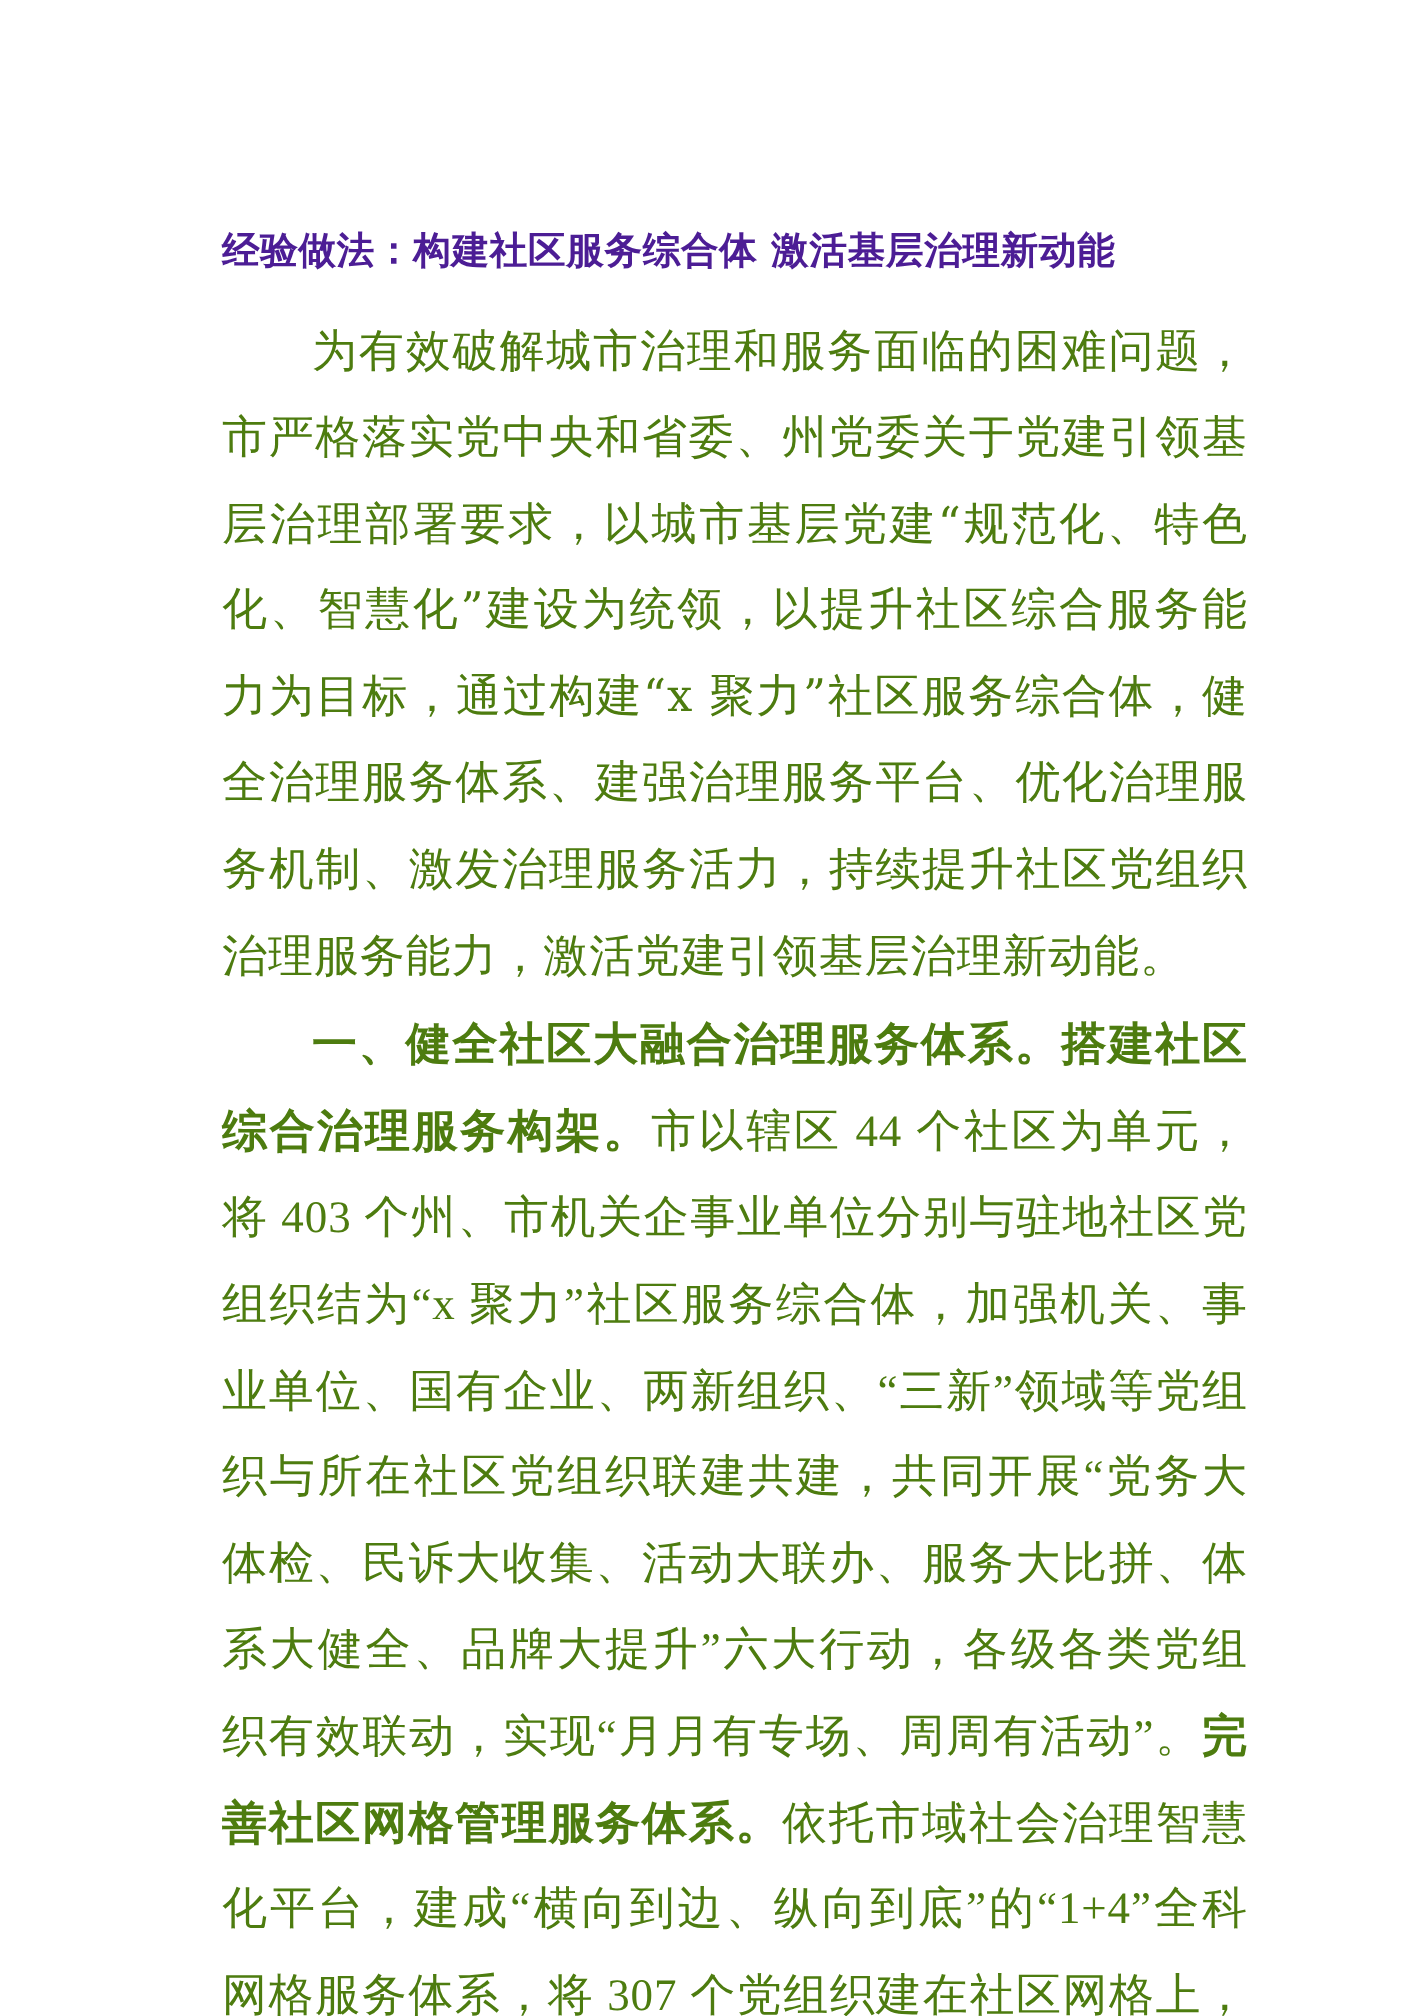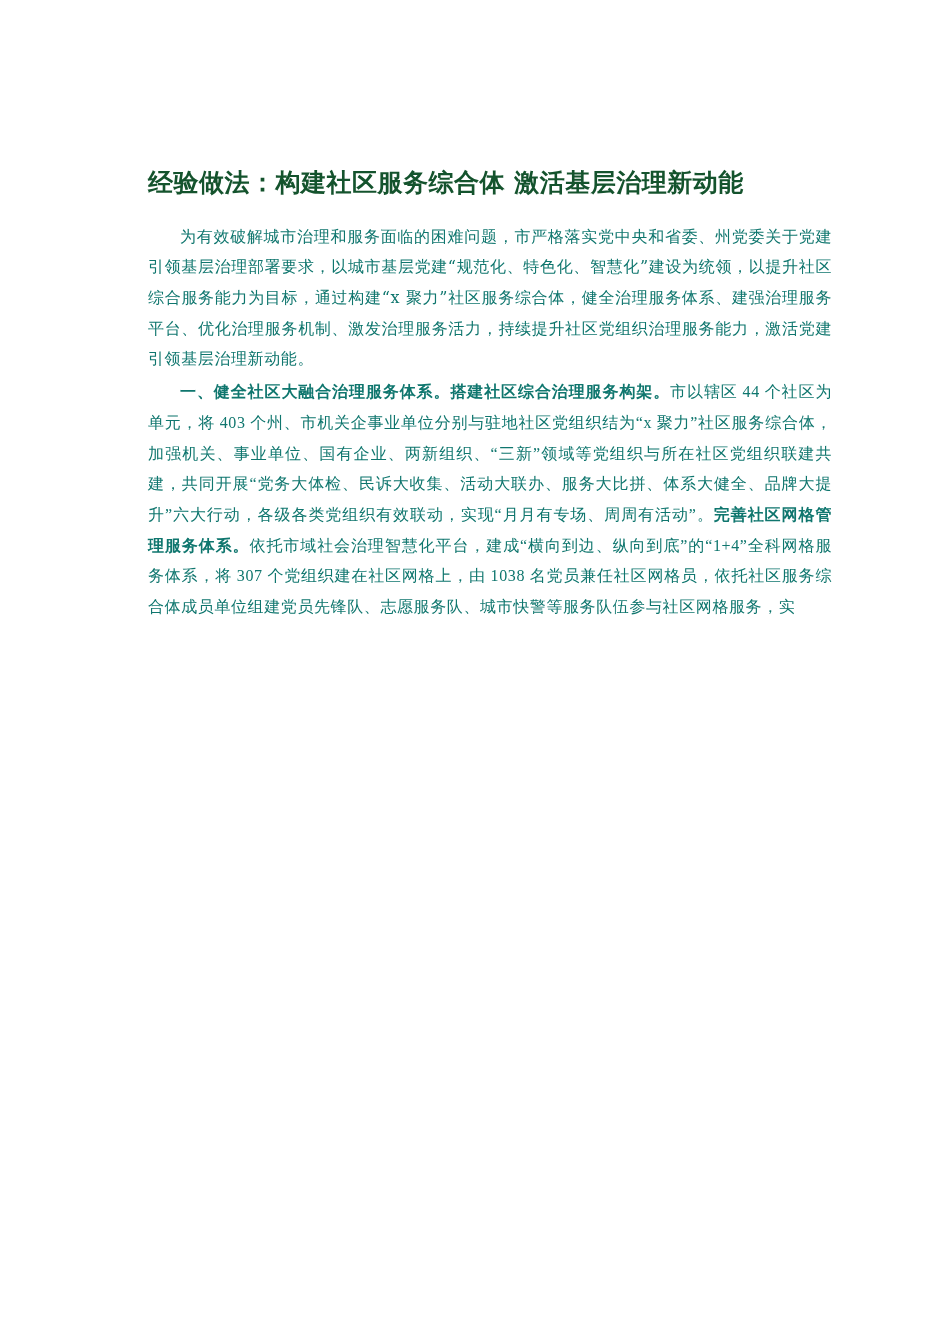--- a/index.html
+++ b/index.html
@@ -22,32 +22,32 @@
     background: #ffffff;
     position: relative;
   }
   .doc-title {
     font-family: "DejaVu Serif", "Liberation Serif", serif;
     font-weight: bold;
     font-size: 25px;
     line-height: 1.5;
     text-align: left;
     letter-spacing: 0.5px;
-    margin: 16px 0 20px 0;
-    color: #14532d;
+    margin: 0 0 20px 0;
+    color: #4c1d95;
   }
   p.para {
-    font-size: 16px;
+    font-size: 30px;
     line-height: 1.92;
     margin: 0;
     text-align: justify;
     text-justify: inter-ideograph;
     text-indent: 2em;
     letter-spacing: 0.6px;
-    color: #0f766e;
+    color: #4d7c0f;
   }
   p.para + p.para {
     margin-top: 2px;
     font-family: Liberation Serif, serif;
   }
   .b {
     font-weight: bold;
   }
 </style>
 </head>

